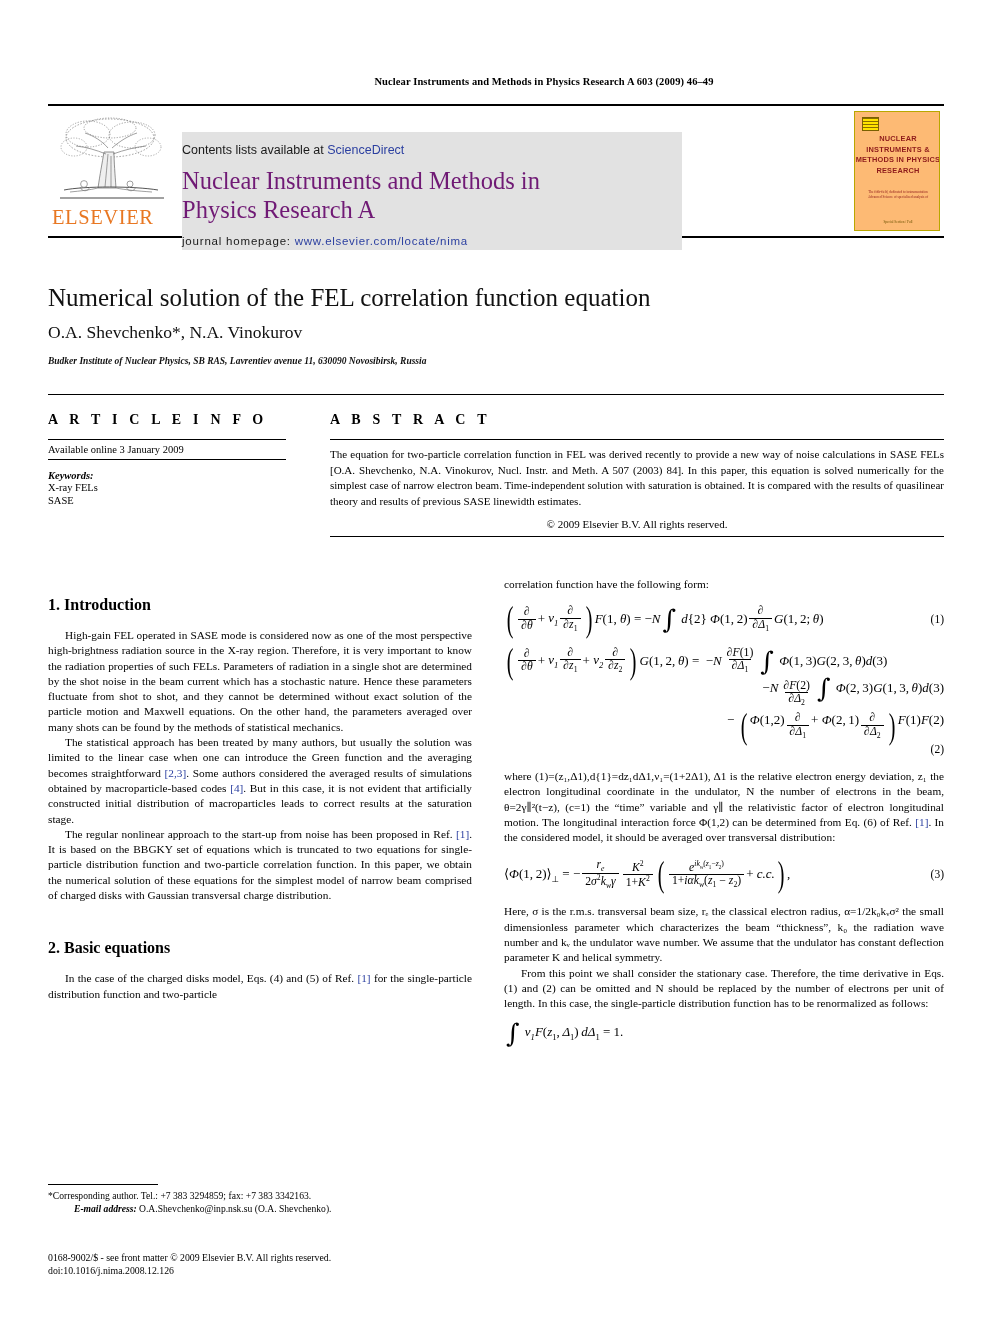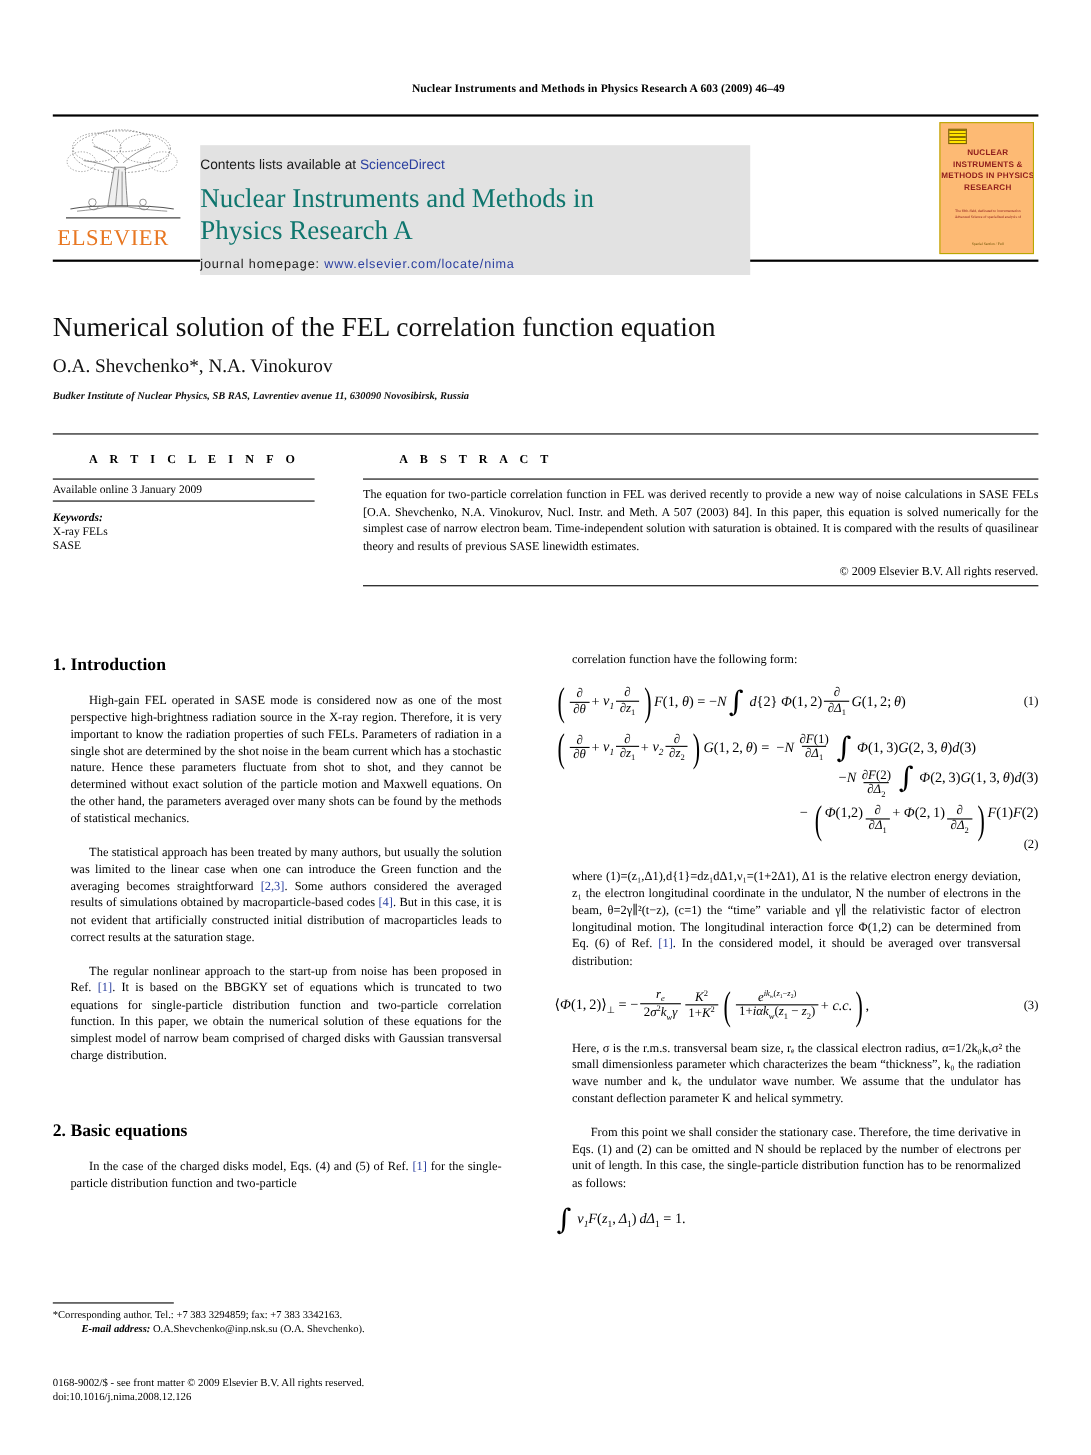--- a/index.html
+++ b/index.html
@@ -76,21 +76,21 @@
     color: #1a1a1a;
   }
   .banner .contents .sd {
     color: #2B3FA0;
   }
   .banner .jtitle {
     margin-top: 10px;
     font-family: "Liberation Serif", serif;
     font-size: 24.5px;
     line-height: 1.18;
-    color: #0f766e;
+    color: #701a75;
   }
   .banner .homepage {
     margin-top: 10px;
     font-family: "Liberation Sans", sans-serif;
     font-size: 11.5px;
     letter-spacing: 0.8px;
     color: #1a1a1a;
   }
   .banner .homepage .url {
     color: #2B3FA0;
@@ -165,24 +165,23 @@
   }
 
   
   .info-rule-top {
     position: absolute;
     left: 48px; top: 394px; width: 896px;
     border-top: 1px solid #000;
   }
   .secthead {
     font-family: "Liberation Serif", serif;
-    font-size: 11px;
+    font-size: 14px;
     font-weight: bold;
     letter-spacing: 4.2px;
-    margin-left: 33px;
   }
   .artinfo {
     position: absolute;
     left: 48px; top: 412px; width: 238px;
   }
   .artinfo .hr {
     border-top: 1.6px solid #000;
     margin: 11px 0 4px 0;
   }
   .artinfo .avail {
@@ -209,21 +208,21 @@
     margin: 11px 0 7px 0;
   }
   .abstract .body {
     font-size: 11px;
     line-height: 1.42;
     text-align: justify;
   }
   .abstract .rights {
     margin-top: 9px;
     font-size: 11px;
-    text-align: right;
+    text-align: center;
     padding-bottom: 6px;
     border-bottom: 0.8px solid #000;
   }
 
   
   .col-left {
     position: absolute;
     left: 48px; top: 596px; width: 424px;
   }
   .col-right {
@@ -232,21 +231,21 @@
   }
   h2.num {
     font-size: 16px;
     font-weight: bold;
     margin: 0 0 14px 0;
   }
   p.body {
     font-size: 11.3px;
     line-height: 1.355;
     text-align: justify;
-    margin: 16px;
+    margin: 0;
     text-indent: 17px;
   }
   p.body.noind { text-indent: 0; }
   .cite { color: #2B3FA0; }
   .gap-l { height: 36px; }
 
   
   .footnote {
     position: absolute;
     left: 48px; top: 1184px; width: 424px;

